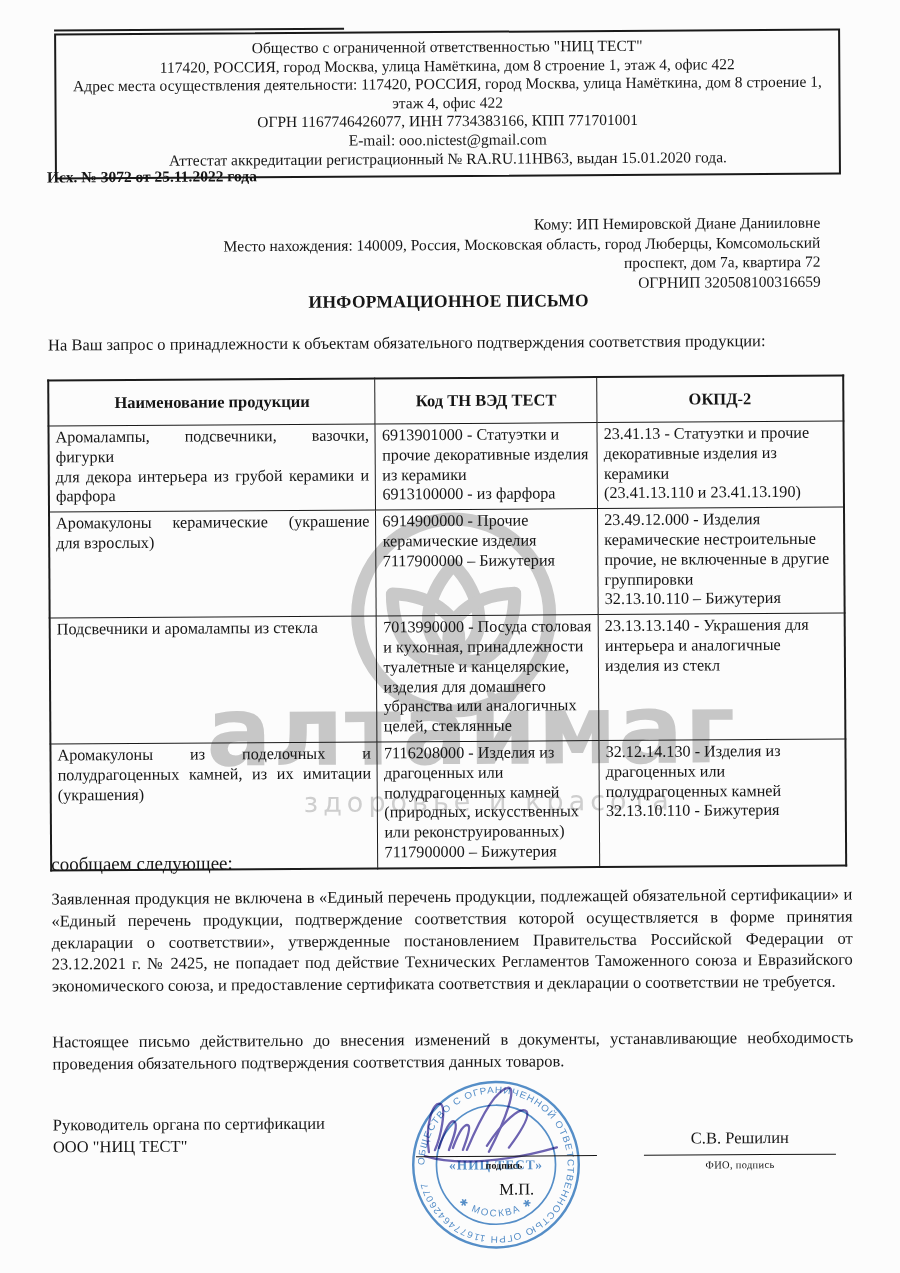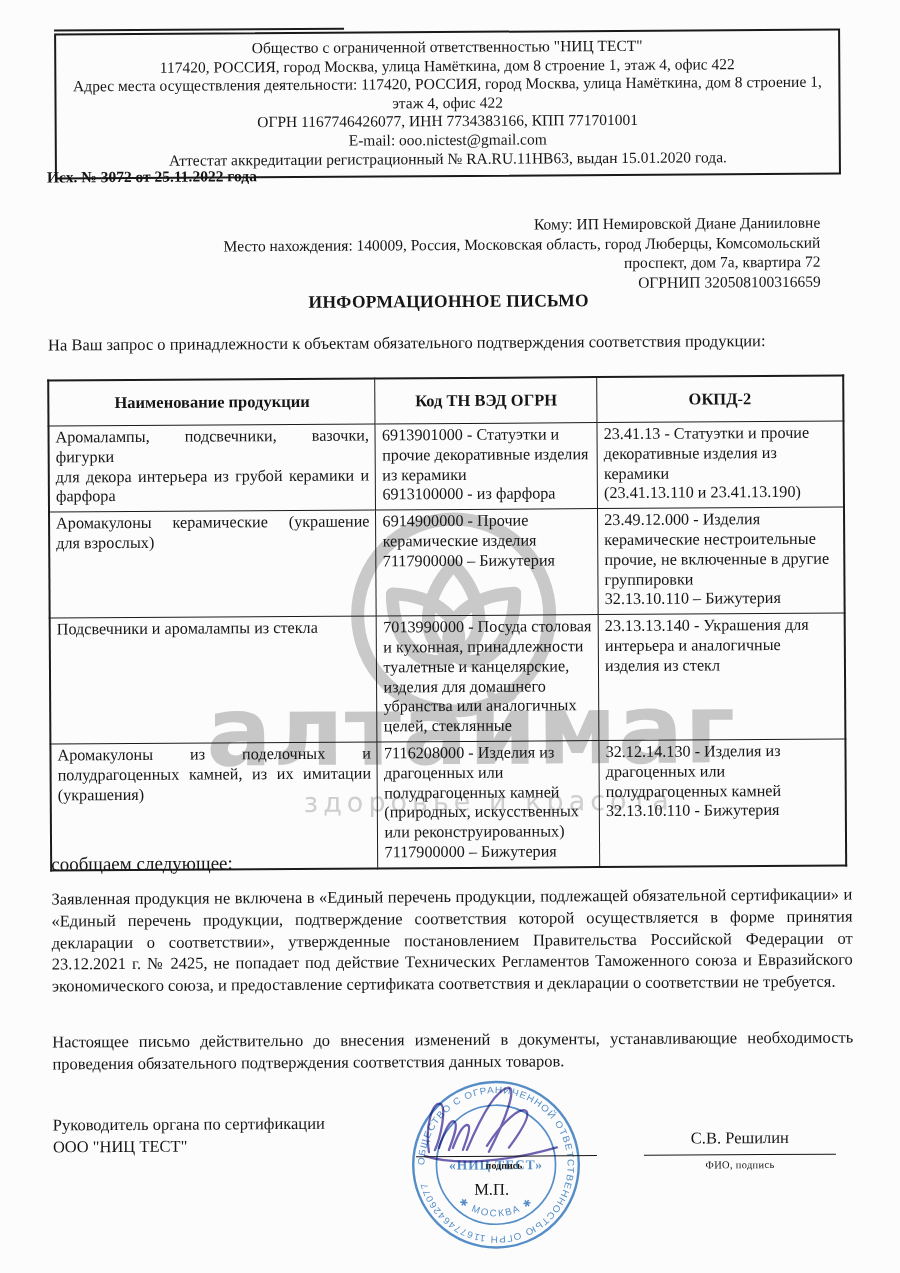--- a/index.html
+++ b/index.html
@@ -45,21 +45,21 @@
   .para1{top:886px;}
   .para2{top:1029px;}
 
   
   .role{position:absolute;left:49px;top:1112px;font-size:16.5px;line-height:21.5px;z-index:1;}
   .sig-line{position:absolute;border-top:1.6px solid #151515;z-index:4;}
   .sig-line-left{left:412px;top:1156px;width:181px;}
   .sig-line-right{left:640px;top:1156px;width:192px;}
   .caption-podpis{position:absolute;left:430px;top:1160px;width:140px;text-align:center;
                   font-size:10px;z-index:4;font-weight:bold;}
-  .mp{position:absolute;left:470px;top:1180px;width:60px;text-align:left;font-size:16.5px;z-index:4;}
+  .mp{position:absolute;left:470px;top:1180px;width:60px;text-align:right;font-size:16.5px;z-index:4;}
   .signer-name{position:absolute;left:640px;top:1130px;width:192px;text-align:center;
                font-size:16.5px;z-index:1;}
   .fio-caption{position:absolute;left:640px;top:1161px;width:192px;text-align:center;
                font-size:10.5px;letter-spacing:.3px;z-index:1;}
 
   .stamp{position:absolute;left:399px;top:1072px;z-index:2;opacity:.88;mix-blend-mode:multiply;}
   .signature-svg{position:absolute;left:413px;top:1082px;z-index:3;mix-blend-mode:multiply;}
 </style>
 </head>
 <body>
@@ -104,21 +104,21 @@
 
     <table class="cert">
       <colgroup>
           <col style="width:328px">
           <col style="width:222px">
           <col style="width:247px">
         </colgroup>
       <tbody>
           <tr>
         <th>Наименование продукции</th>
-        <th>Код ТН ВЭД ОГРН</th>
+        <th>Код ТН ВЭД ТЕСТ</th>
         <th>ОКПД-2</th>
       </tr>
       <tr>
         <td>
           <span class="l1 spread">Аромалампы, подсвечники, вазочки,</span>
           <span class="lrest">фигурки
 для декора интерьера из грубой керамики и фарфора</span>
         </td>
         <td class="c-code">6913901000 - Статуэтки и прочие декоративные изделия из керамики
 6913100000 - из фарфора</td>

